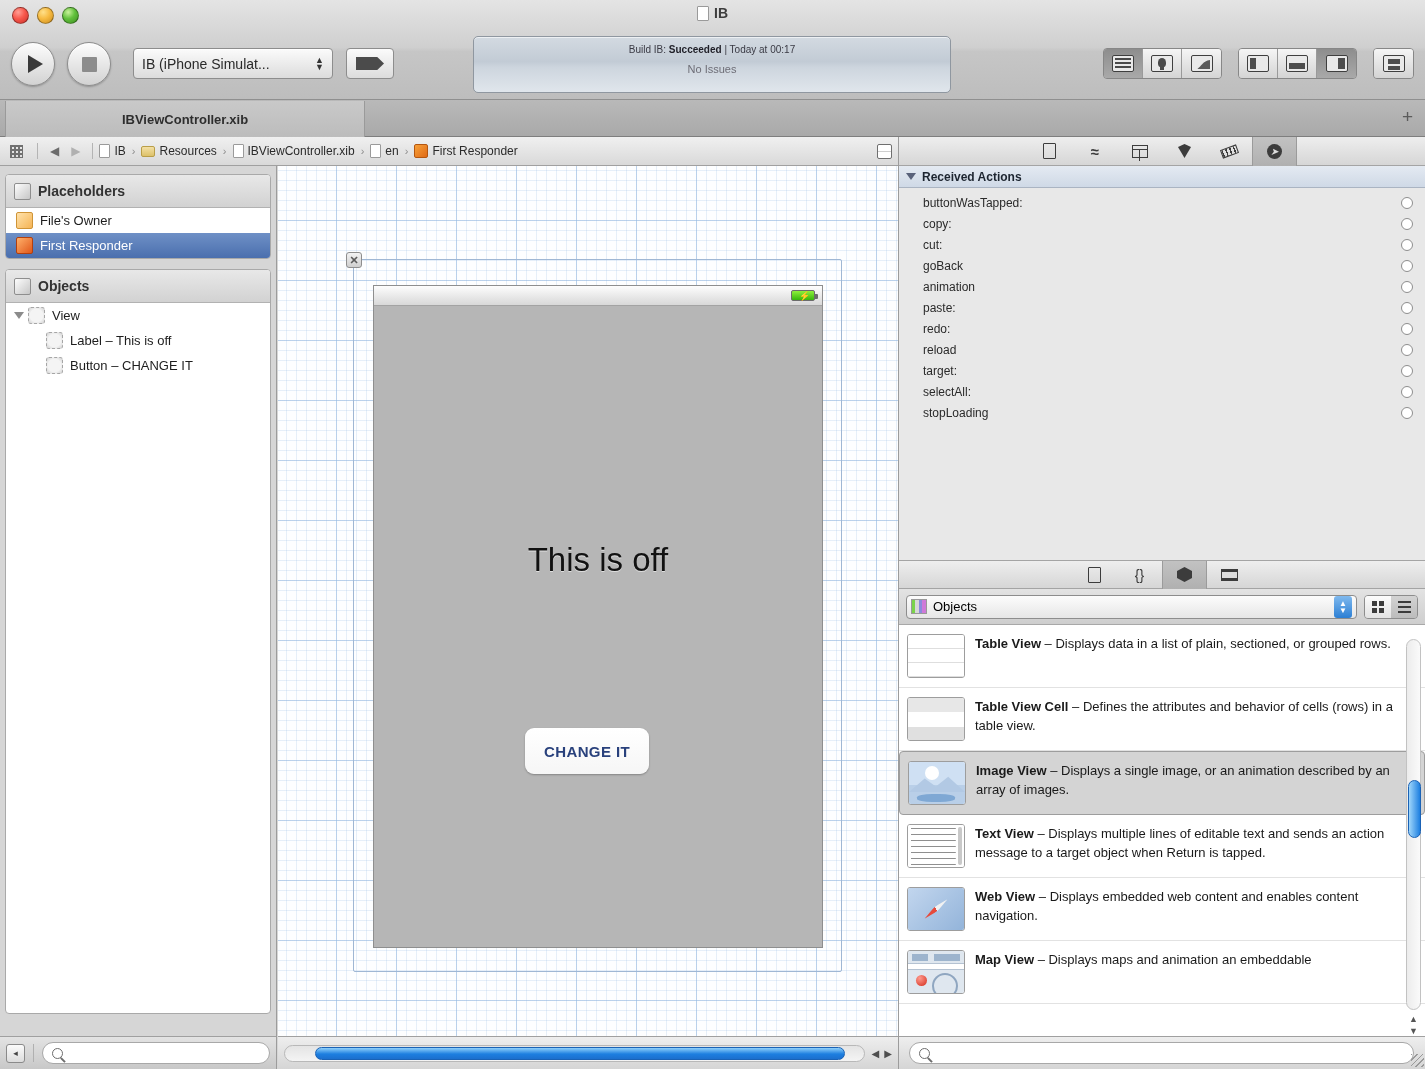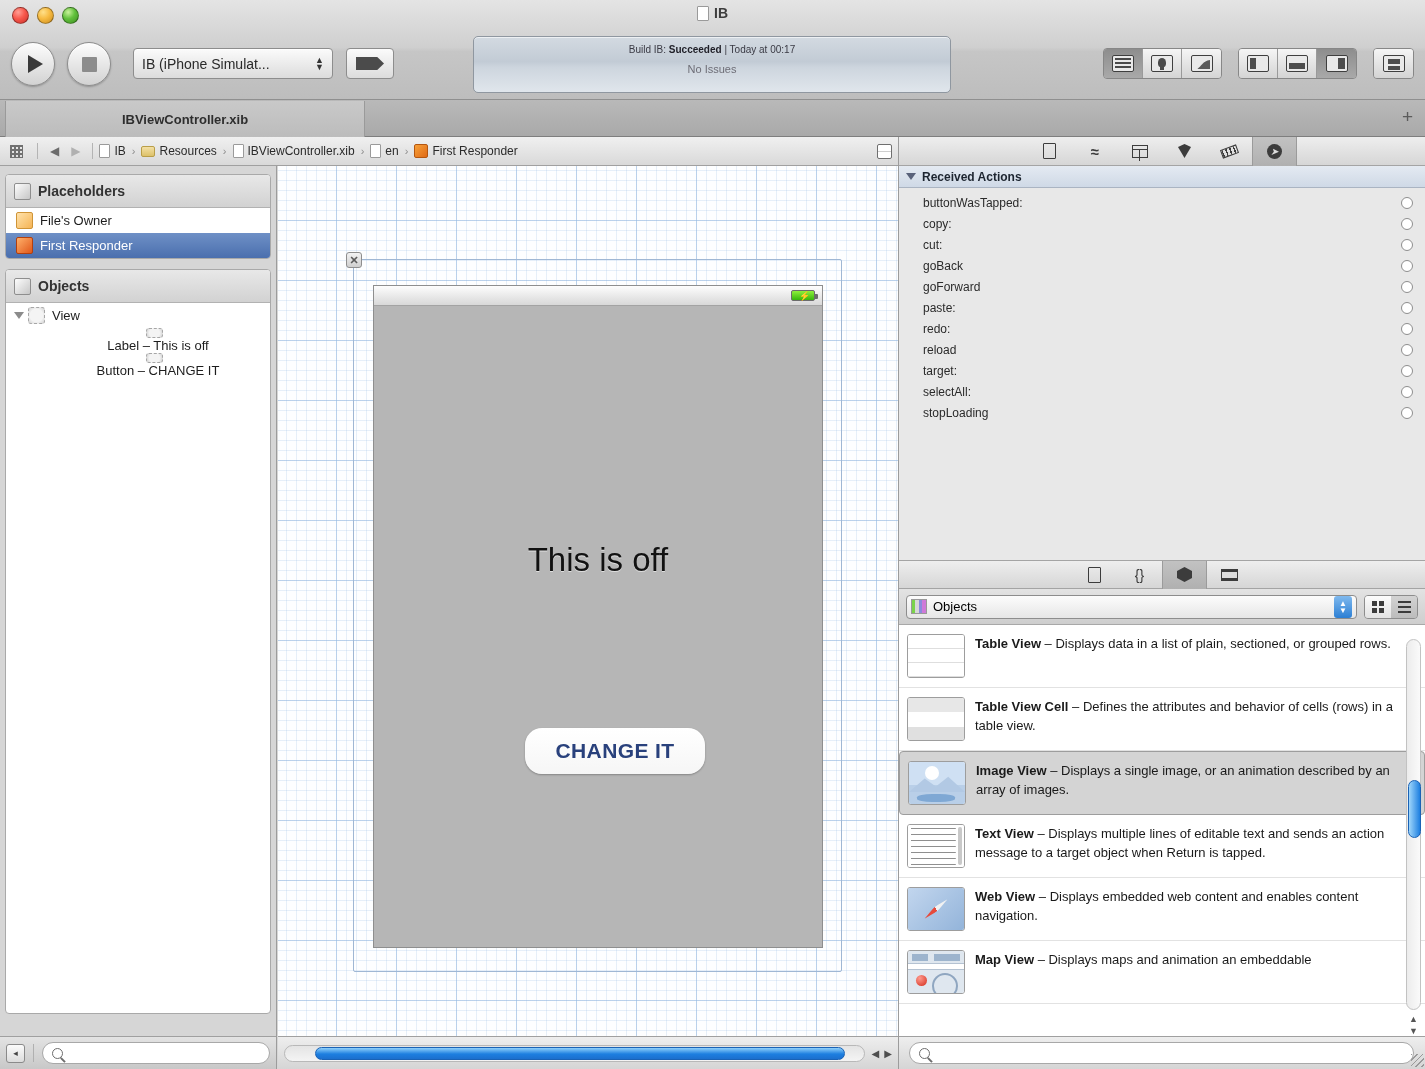--- a/index.html
+++ b/index.html
@@ -124,21 +124,21 @@
   .row.sel{ background:linear-gradient(to bottom,#6f90c6,#4a6fae);color:#fff;}
   .ic-cube-yo{ width:17px;height:17px;margin-right:7px;border-radius:2px;
     background:linear-gradient(135deg,#ffe2ab,#f5b455);border:1px solid #cf9436;}
   .ic-cube-ro{ width:17px;height:17px;margin-right:7px;border-radius:2px;
     background:linear-gradient(135deg,#ffb06a,#e0571a);border:1px solid #b2400f;}
   .ic-view{ width:17px;height:17px;margin-right:7px;border-radius:3px;
     background:radial-gradient(circle,#f4f4f4 60%,#d2d2d2 100%);border:1px dashed #a6a6a6;}
   .tri{ width:0;height:0;border-left:6px solid #8c8c8c;border-top:4.5px solid transparent;border-bottom:4.5px solid transparent;margin-right:5px;}
   .tri.open{ border-left:5px solid transparent;border-right:5px solid transparent;border-top:7px solid #8c8c8c;border-bottom:none;margin-right:4px;}
   #obj-panel .row{ padding-left:8px; }
-  .indent1{ padding-left:40px !important;flex-direction:column; }
+  .indent1{ padding-left:40px !important; }
 
   
   #nav-footer{ position:absolute;left:0;top:1036px;width:277px;height:33px;
     background:linear-gradient(to bottom,#e3e3e3,#c8c8c8);border-top:1px solid #a0a0a0;
     display:flex;align-items:center;padding:0 6px;border-right:1px solid #9c9c9c;}
   .mini-btn{ width:19px;height:19px;border:1px solid #8a8a8a;border-radius:3px;
     background:linear-gradient(to bottom,#fbfbfb,#dcdcdc);display:flex;align-items:center;justify-content:center;font-size:9px;color:#444;}
   #nav-footer .divider{ width:1px;height:18px;background:#b0b0b0;margin:0 8px;}
   .searchfield{ flex:1;height:22px;border-radius:11px;background:#fff;border:1px solid #a8a8a8;
     display:flex;align-items:center;padding:0 9px;font-size:12px;color:#9a9a9a;}
@@ -164,25 +164,25 @@
   #iphone-screen{ position:absolute;left:19px;top:25px;width:450px;height:663px;
     background:#b6b6b6;border:1px solid #8e8e8e;}
   #status-bar{ position:absolute;left:0;top:0;width:100%;height:20px;
     background:linear-gradient(to bottom,#fdfdfd,#d8d8d8);border-bottom:1px solid #a3a3a3;}
   #battery{ position:absolute;right:7px;top:4px;width:24px;height:11px;border:1px solid #6b6b6b;
     border-radius:2px;background:linear-gradient(to bottom,#8ef03c,#36b50b);}
   #battery:after{ content:"";position:absolute;right:-4px;top:3px;width:3px;height:5px;background:#6b6b6b;border-radius:0 1px 1px 0;}
   .bolt{ position:absolute;left:7px;top:0px;font-size:9px;color:#14430a;line-height:11px;}
   #lbl-this-is-off{ position:absolute;left:0;right:0;top:255px;text-align:center;
     font-size:33px;color:#111;text-shadow:0 1px 0 rgba(255,255,255,.55);}
-  #btn-change-it{ position:absolute;left:151px;top:442px;width:180px;height:46px;border-radius:17px;
+  #btn-change-it{ position:absolute;left:151px;top:442px;width:124px;height:46px;border-radius:9px;
     background:linear-gradient(to bottom,#ffffff,#f6f6f6);
     box-shadow:0 1px 2px rgba(0,0,0,.28);
     display:flex;align-items:center;justify-content:center;
-    font-size:21px;font-weight:bold;color:#29417c;letter-spacing:.4px;}
+    font-size:15px;font-weight:bold;color:#29417c;letter-spacing:.4px;}
 
   
   #canvas-hscroll{ position:absolute;left:278px;top:1036px;width:620px;height:33px;
     background:linear-gradient(to bottom,#eeeeee,#d5d5d5);border-top:1px solid #a0a0a0;
     display:flex;align-items:center;padding:0 6px;}
   .h-track{ flex:1;height:17px;border-radius:9px;background:linear-gradient(to bottom,#e4e4e4,#f4f4f4);
     border:1px solid #b8b8b8;position:relative;overflow:hidden;}
   .h-thumb{ position:absolute;left:30px;top:1px;height:13px;width:530px;border-radius:7px;
     background:linear-gradient(to bottom,#8fd0fb,#1d7fe0 55%,#1b6fce);
     border:1px solid #1a62b5;}
@@ -527,21 +527,21 @@
         </div>
         <div class="ra-row">
           <span>cut:</span>
           <span class="dot"></span>
         </div>
         <div class="ra-row">
           <span>goBack</span>
           <span class="dot"></span>
         </div>
         <div class="ra-row">
-          <span>goForward</span>
+          <span>animation</span>
           <span class="dot"></span>
         </div>
         <div class="ra-row">
           <span>paste:</span>
           <span class="dot"></span>
         </div>
         <div class="ra-row">
           <span>redo:</span>
           <span class="dot"></span>
         </div>

